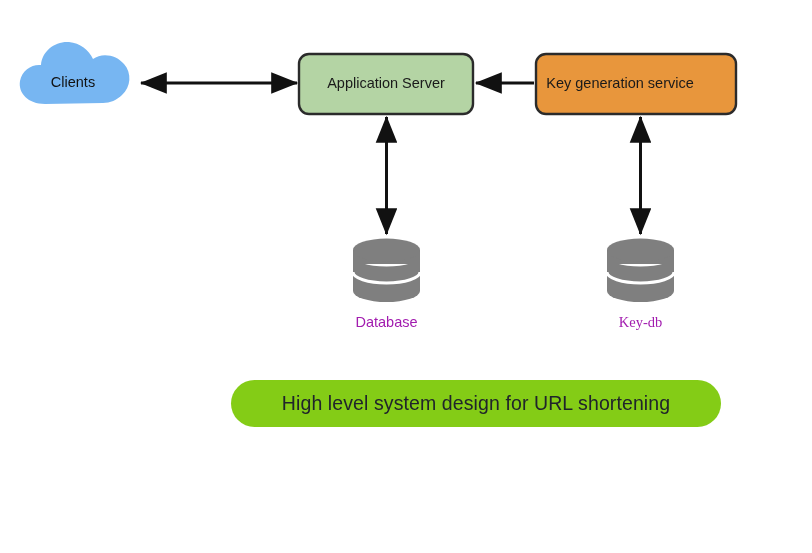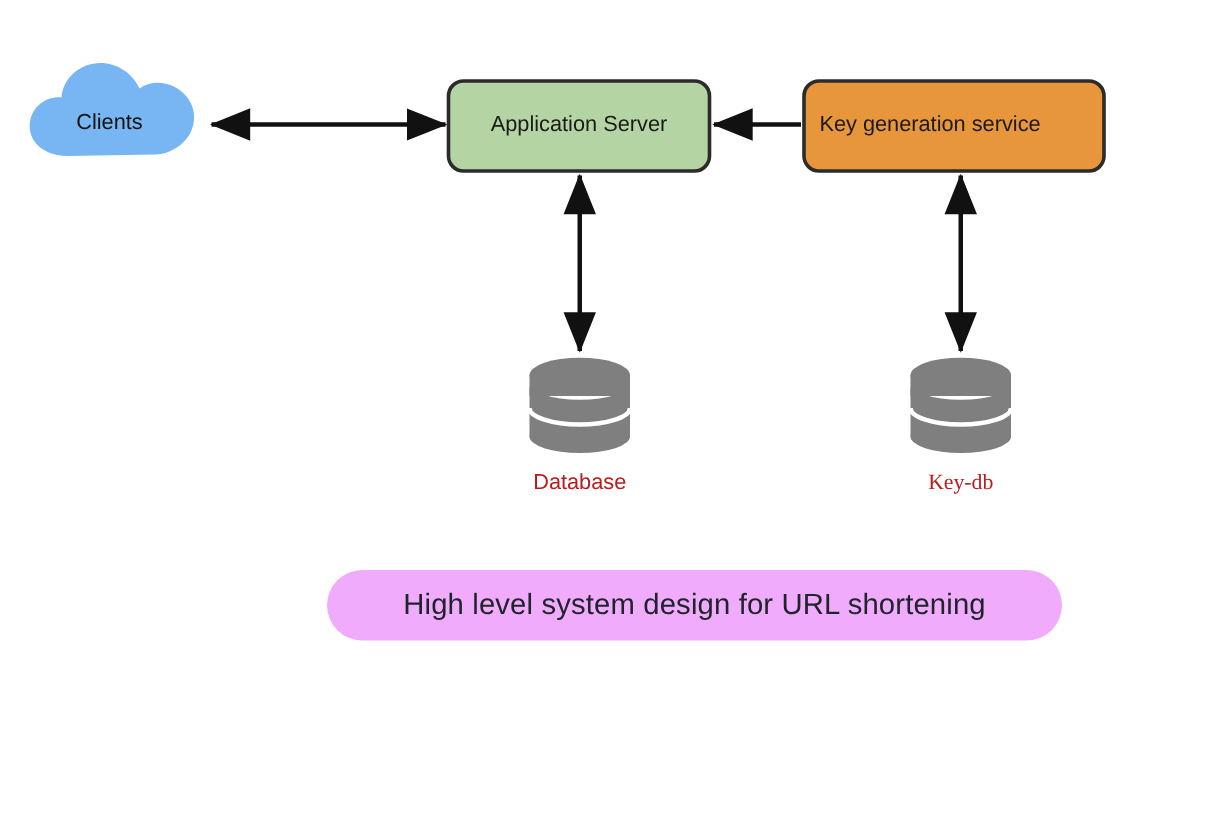--- a/index.html
+++ b/index.html
@@ -37,30 +37,30 @@
     pointer-events: none;
   }
   .cloud-label {
     font-size: 14.5px;
     color: #111111;
   }
   .db-caption {
     position: absolute;
     text-align: center;
     font-size: 14.5px;
-    color: #b91c1c;
+    color: #a21caf;
     white-space: nowrap;
   }
   #caption-banner {
     position: absolute;
-    left: 218px;
+    left: 231px;
     top: 380px;
     width: 490px;
     height: 47px;
-    background: #f0abfc;
+    background: #84cc16;
     border-radius: 24px;
     display: flex;
     align-items: center;
     justify-content: center;
   }
   #caption-banner .caption-text {
     font-size: 19.5px;
     color: #20242b;
     letter-spacing: 0.1px;
     white-space: nowrap;

